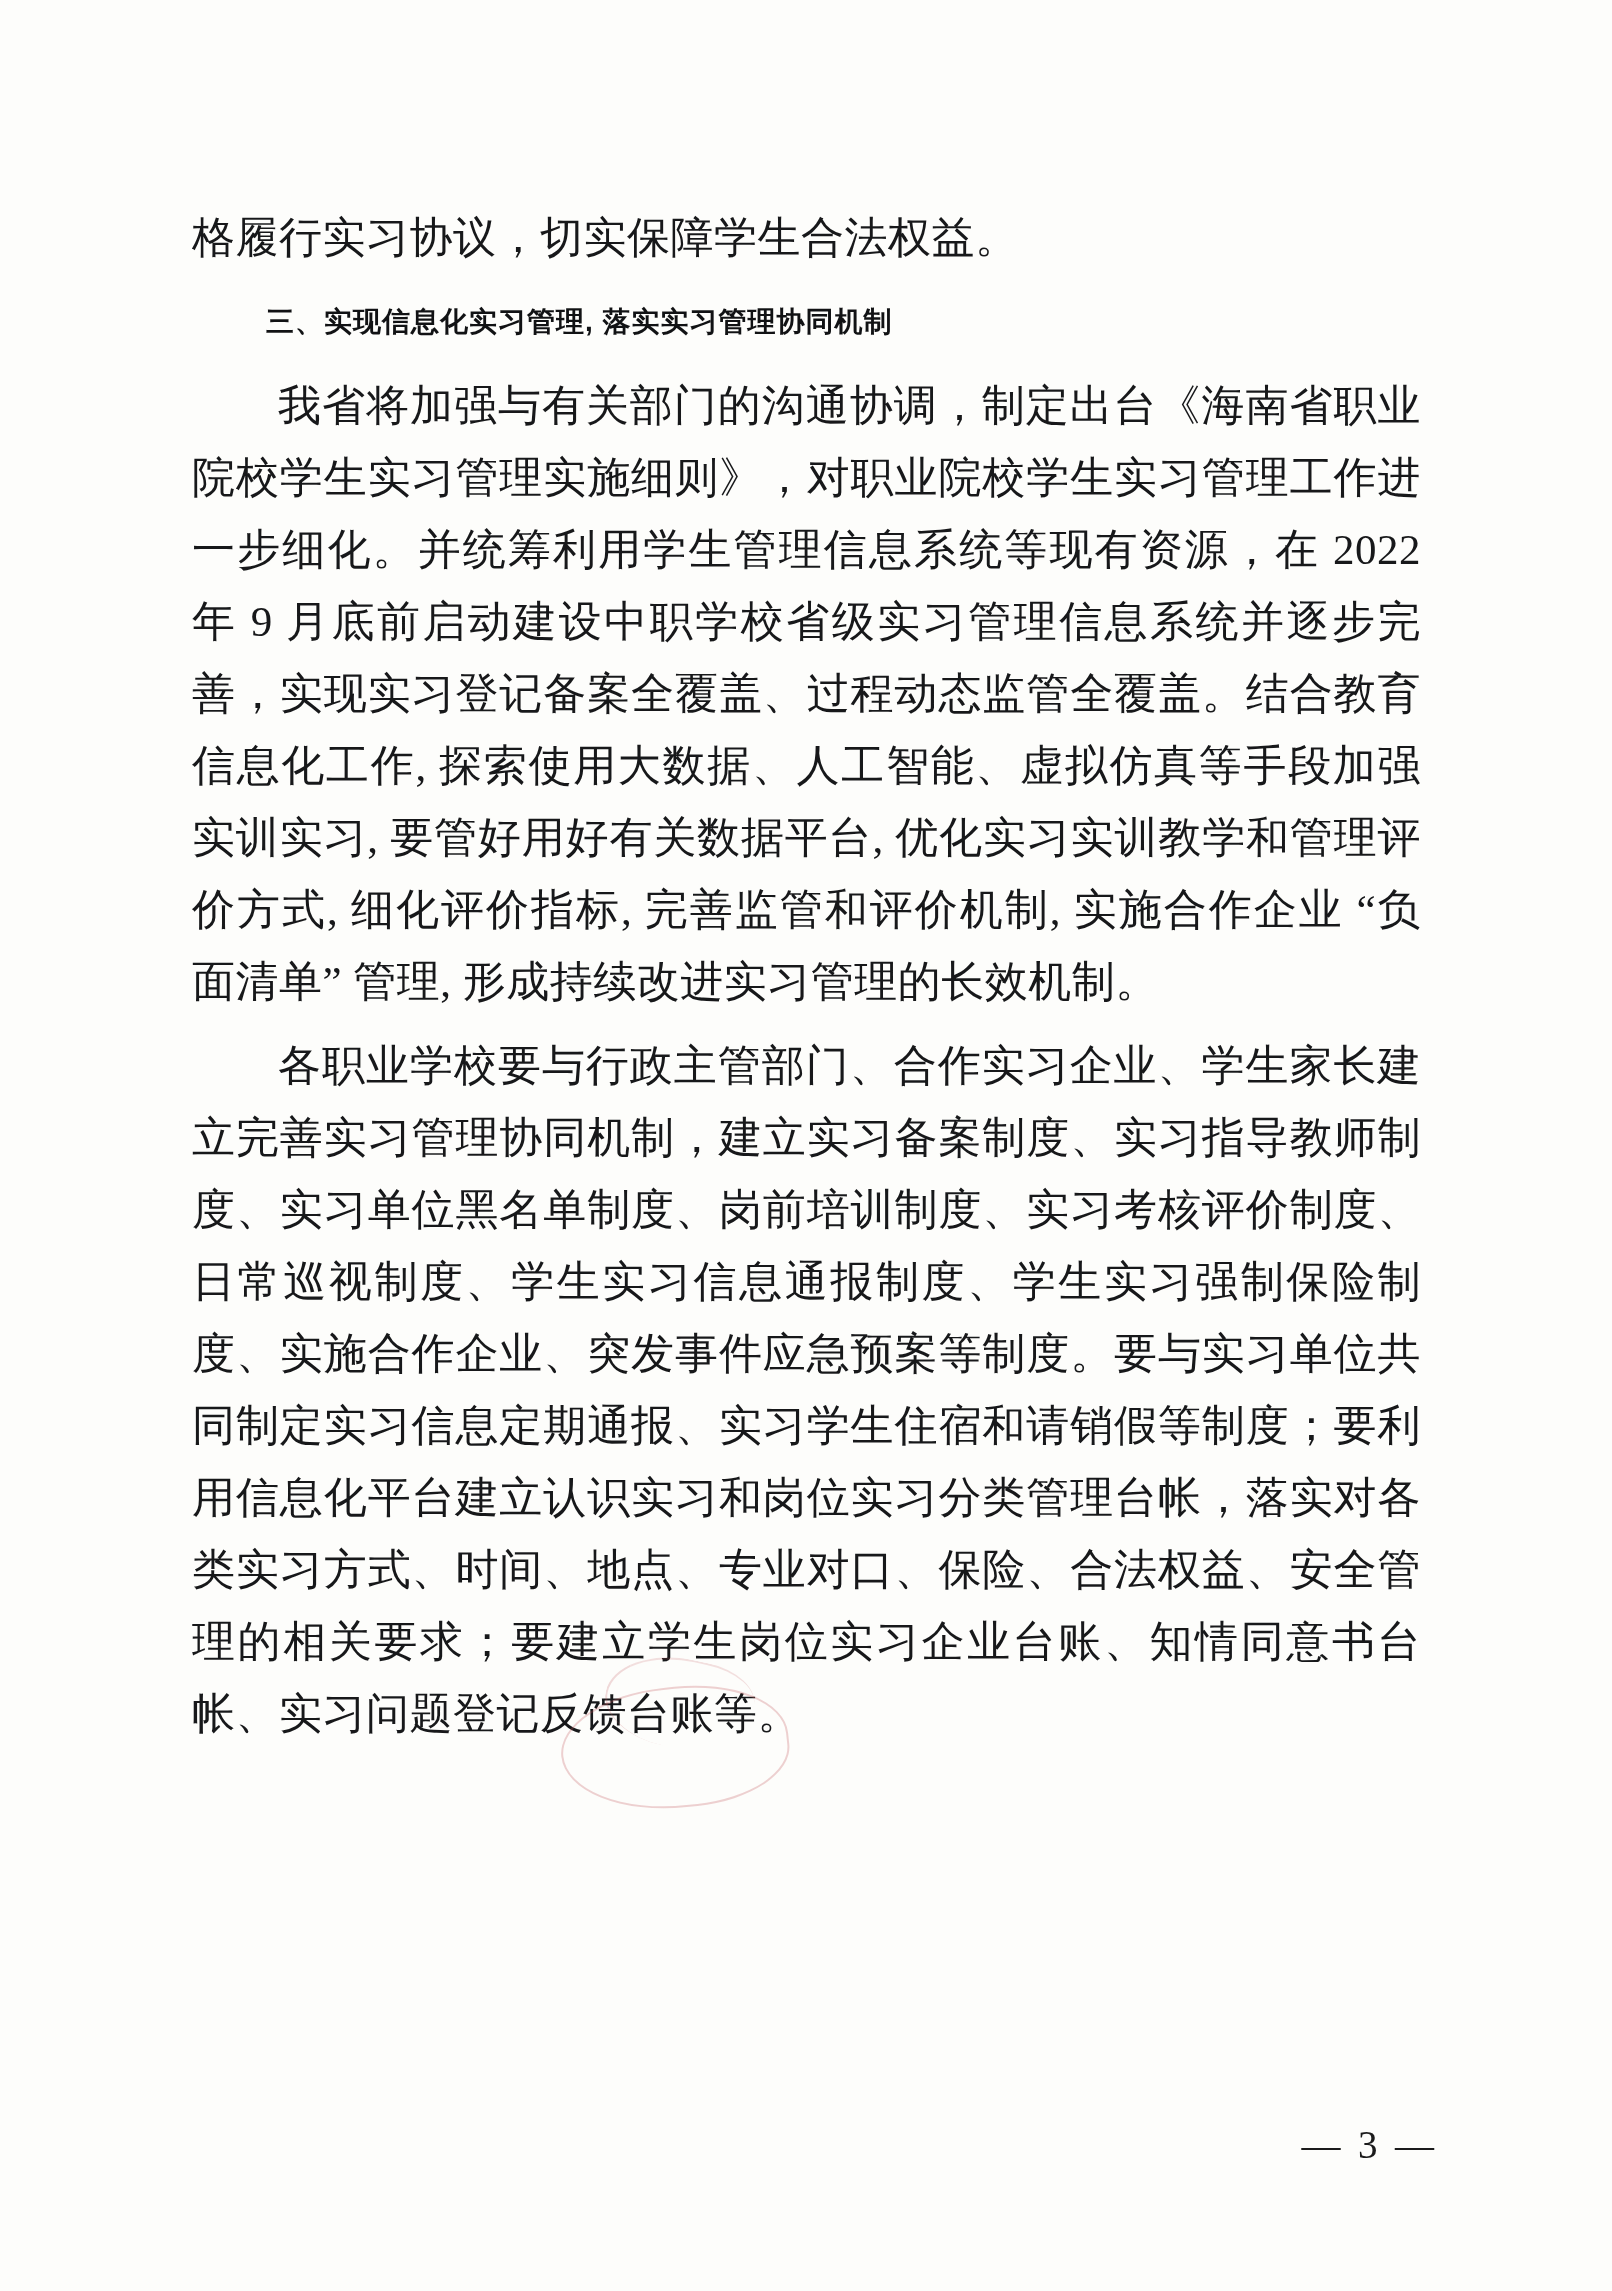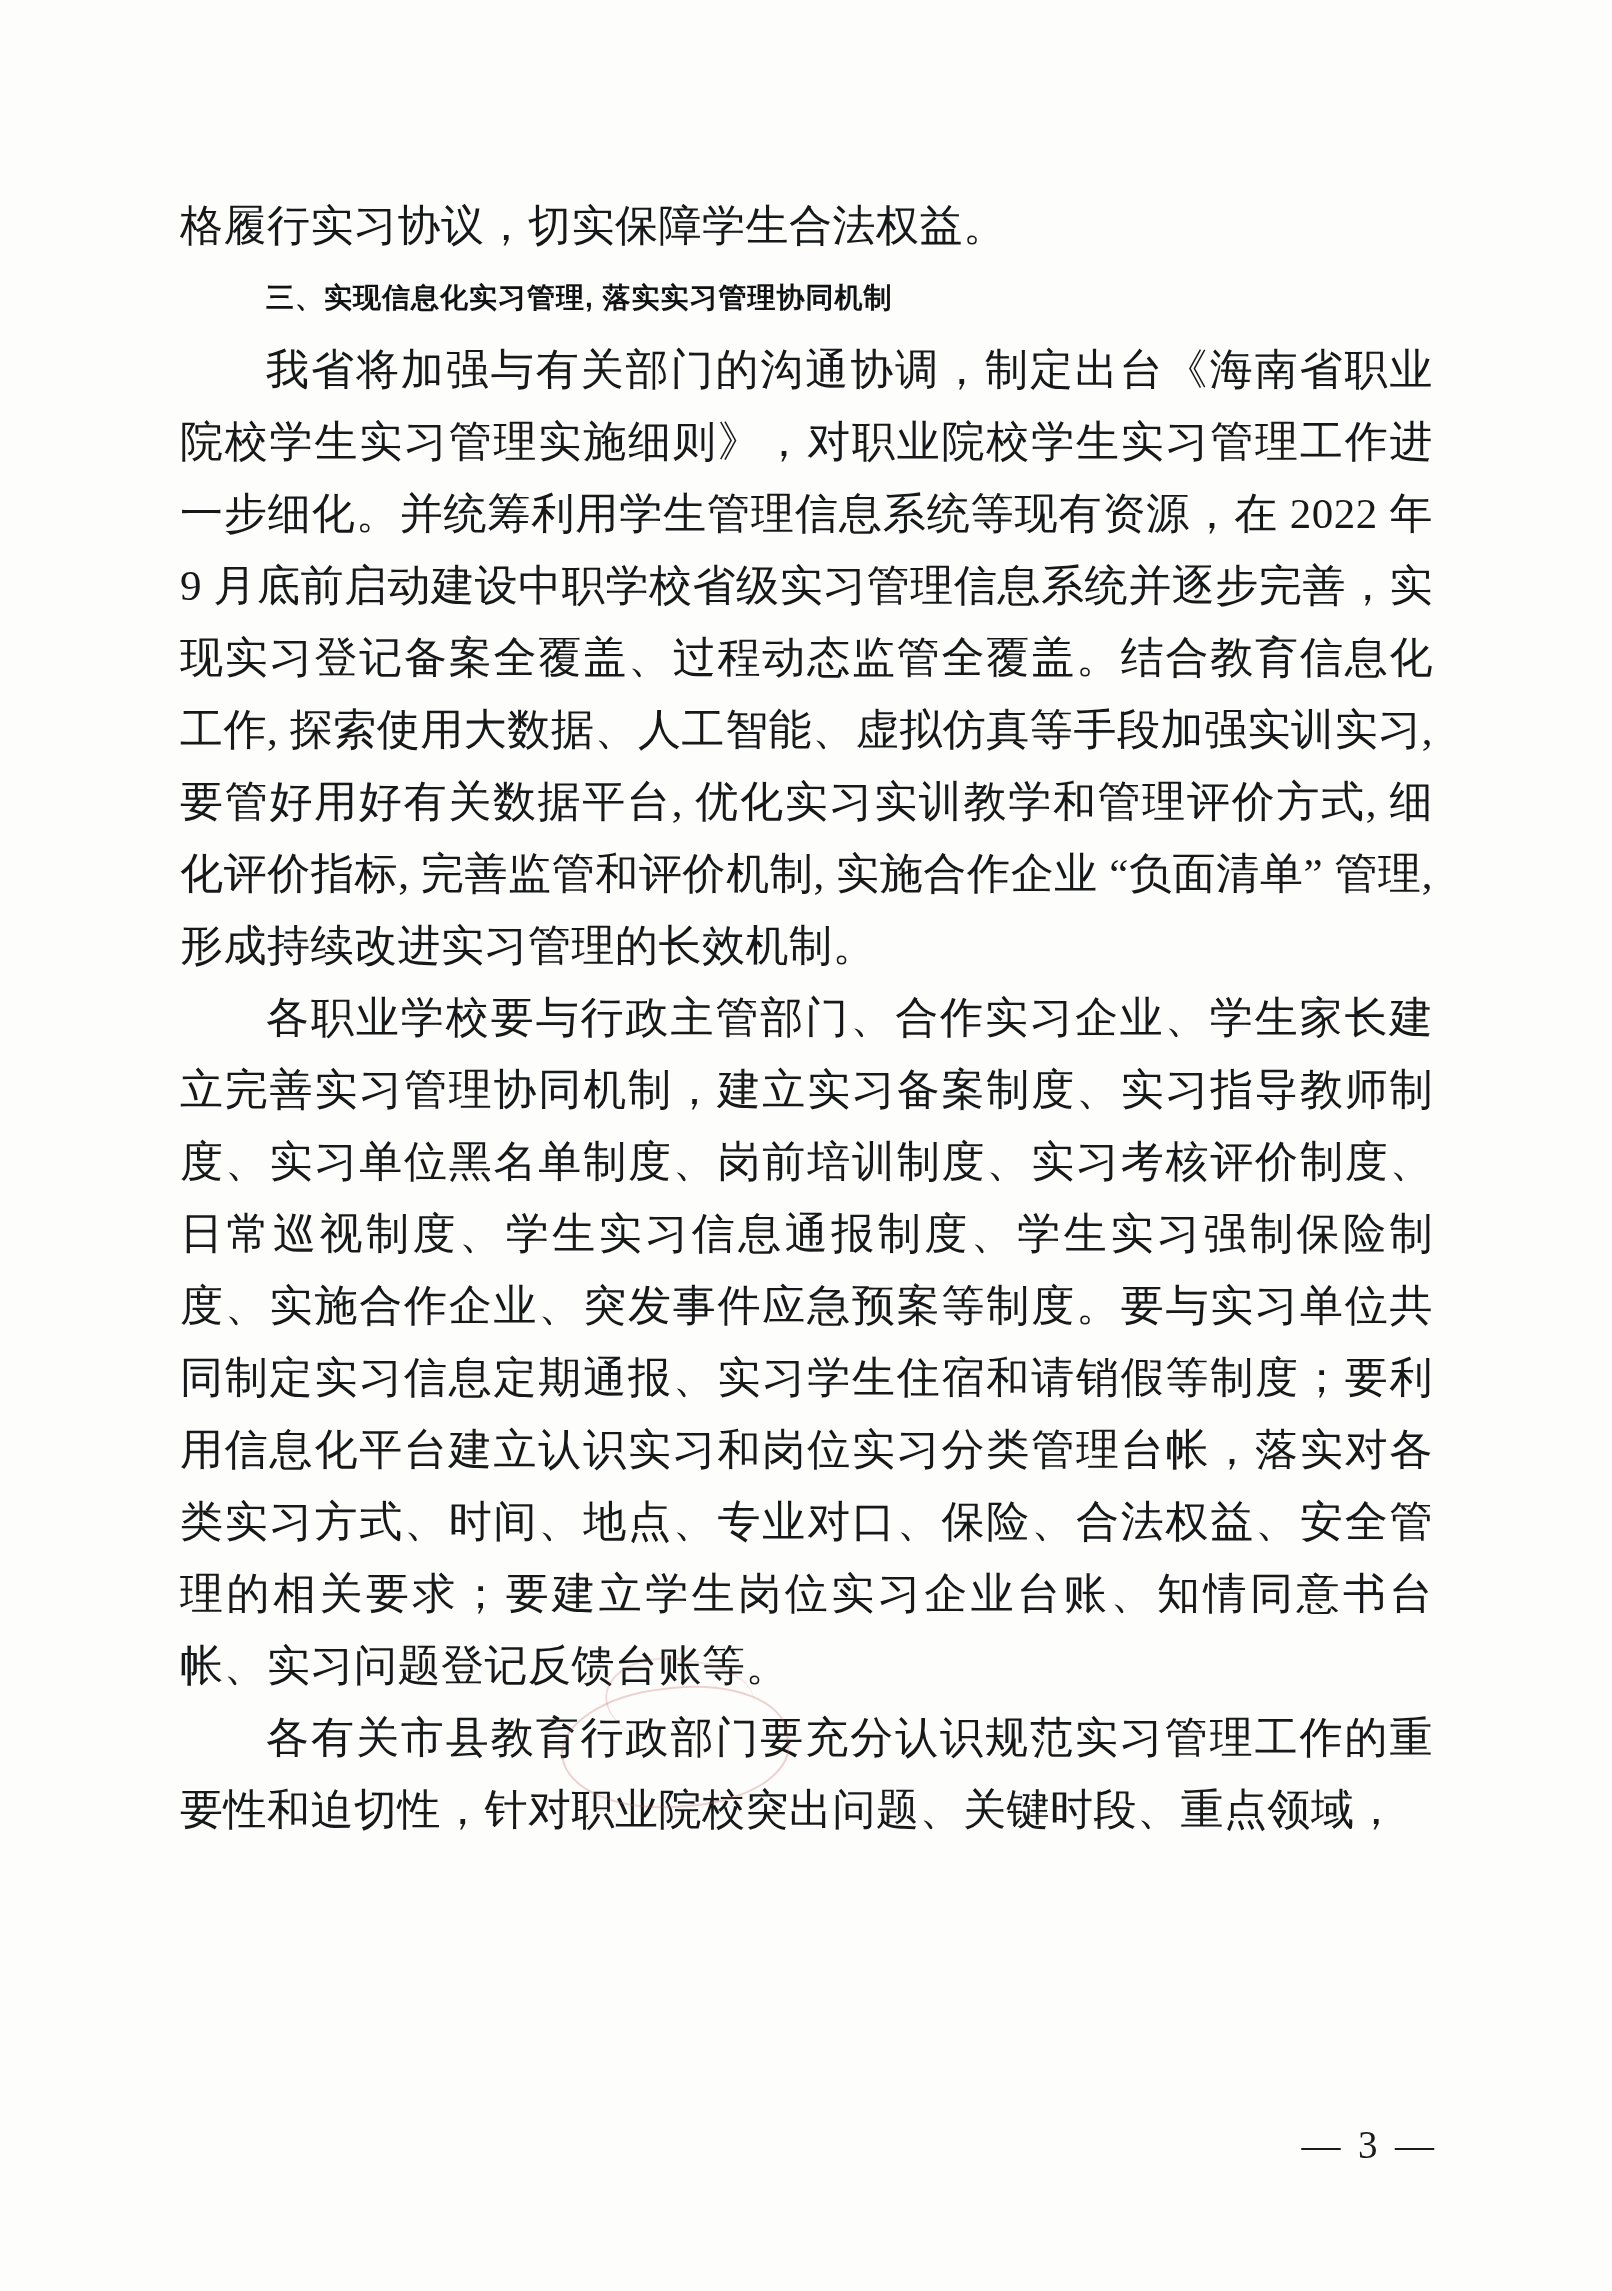--- a/index.html
+++ b/index.html
@@ -22,21 +22,21 @@
     height: 2292px;
     background: #fdfdfb;
   }
   .content {
     position: absolute;
     left: 180px;
     top: 190px;
     width: 1253px;
   }
   p {
-    margin: 0;
+    margin: 12px;
     font-size: 43px;
     line-height: 72px;
     letter-spacing: 0.5px;
     text-align: justify;
     text-justify: inter-ideograph;
     color: #17181a;
   }
   p.cont {
     text-indent: 0;
   }
@@ -95,21 +95,20 @@
 
     <p class="cont">格履行实习协议，切实保障学生合法权益。</p>
 
     <h2 class="heading">三、实现信息化实习管理, 落实实习管理协同机制</h2>
 
     <p class="para">我省将加强与有关部门的沟通协调，制定出台《海南省职业院校学生实习管理实施细则》，对职业院校学生实习管理工作进一步细化。并统筹利用学生管理信息系统等现有资源，在 2022 年 9 月底前启动建设中职学校省级实习管理信息系统并逐步完善，实现实习登记备案全覆盖、过程动态监管全覆盖。结合教育信息化工作, 探索使用大数据、人工智能、虚拟仿真等手段加强实训实习, 要管好用好有关数据平台, 优化实习实训教学和管理评价方式, 细化评价指标, 完善监管和评价机制, 实施合作企业 “负面清单” 管理, 形成持续改进实习管理的长效机制。</p>
 
     <p class="para">各职业学校要与行政主管部门、合作实习企业、学生家长建立完善实习管理协同机制，建立实习备案制度、实习指导教师制度、实习单位黑名单制度、岗前培训制度、实习考核评价制度、日常巡视制度、学生实习信息通报制度、学生实习强制保险制度、实施合作企业、突发事件应急预案等制度。要与实习单位共同制定实习信息定期通报、实习学生住宿和请销假等制度；要利用信息化平台建立认识实习和岗位实习分类管理台帐，落实对各类实习方式、时间、地点、专业对口、保险、合法权益、安全管理的相关要求；要建立学生岗位实习企业台账、知情同意书台帐、实习问题登记反馈台账等。</p>
 
 
-    <p class="para">各有关市县教育行政部门要充分认识规范实习管理工作的重要性和迫切性，针对职业院校突出问题、关键时段、重点领域，</p>
 
   </div>
 
   <div class="seal-smudge"></div>
   <div class="seal-smudge2"></div>
 
   <div class="page-number">— 3 —</div>
 
 </div>
 

